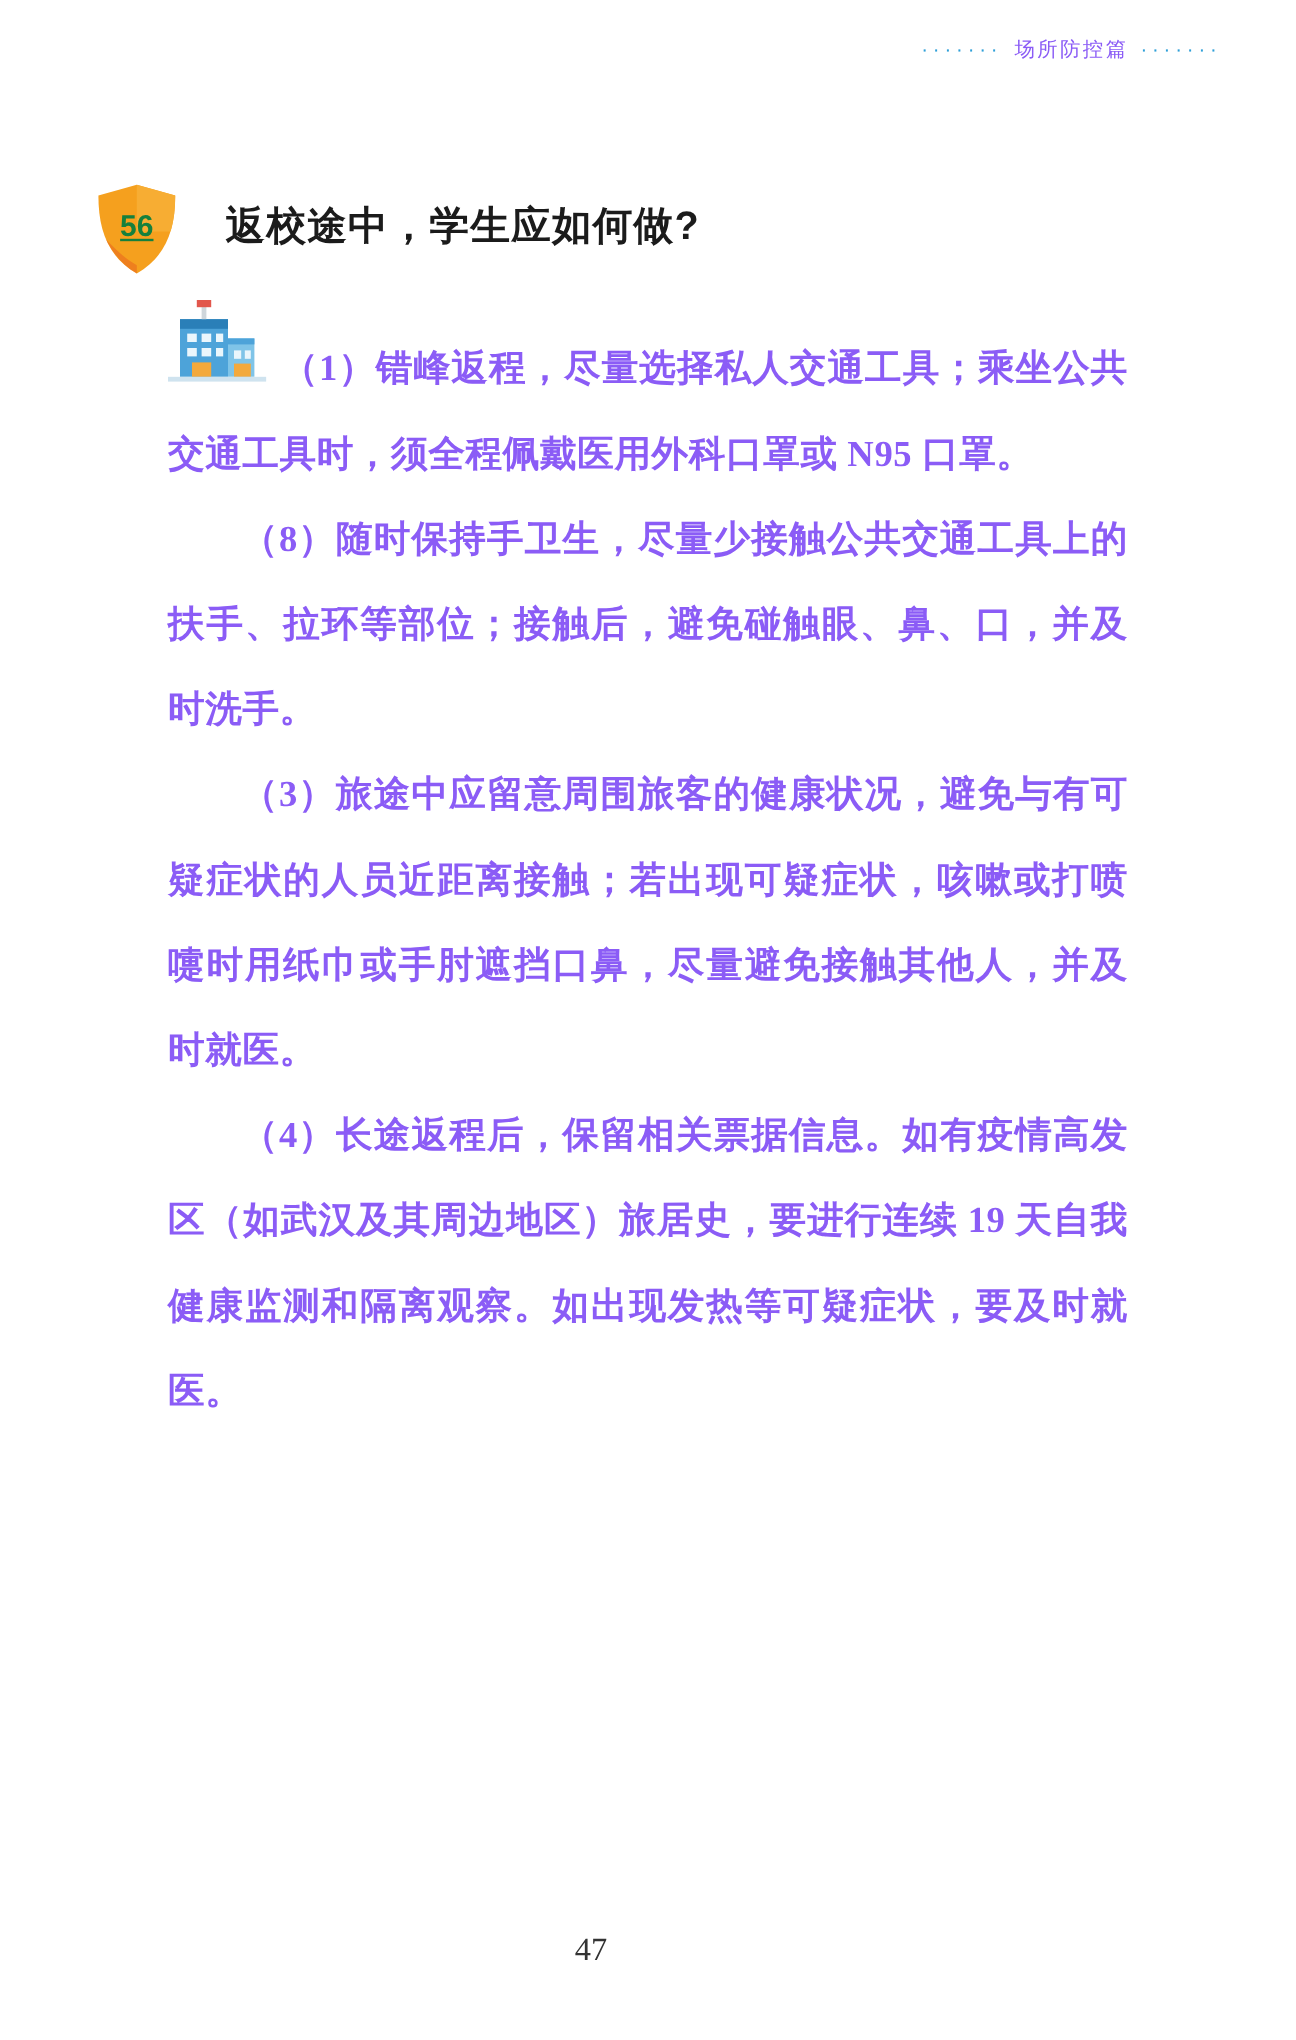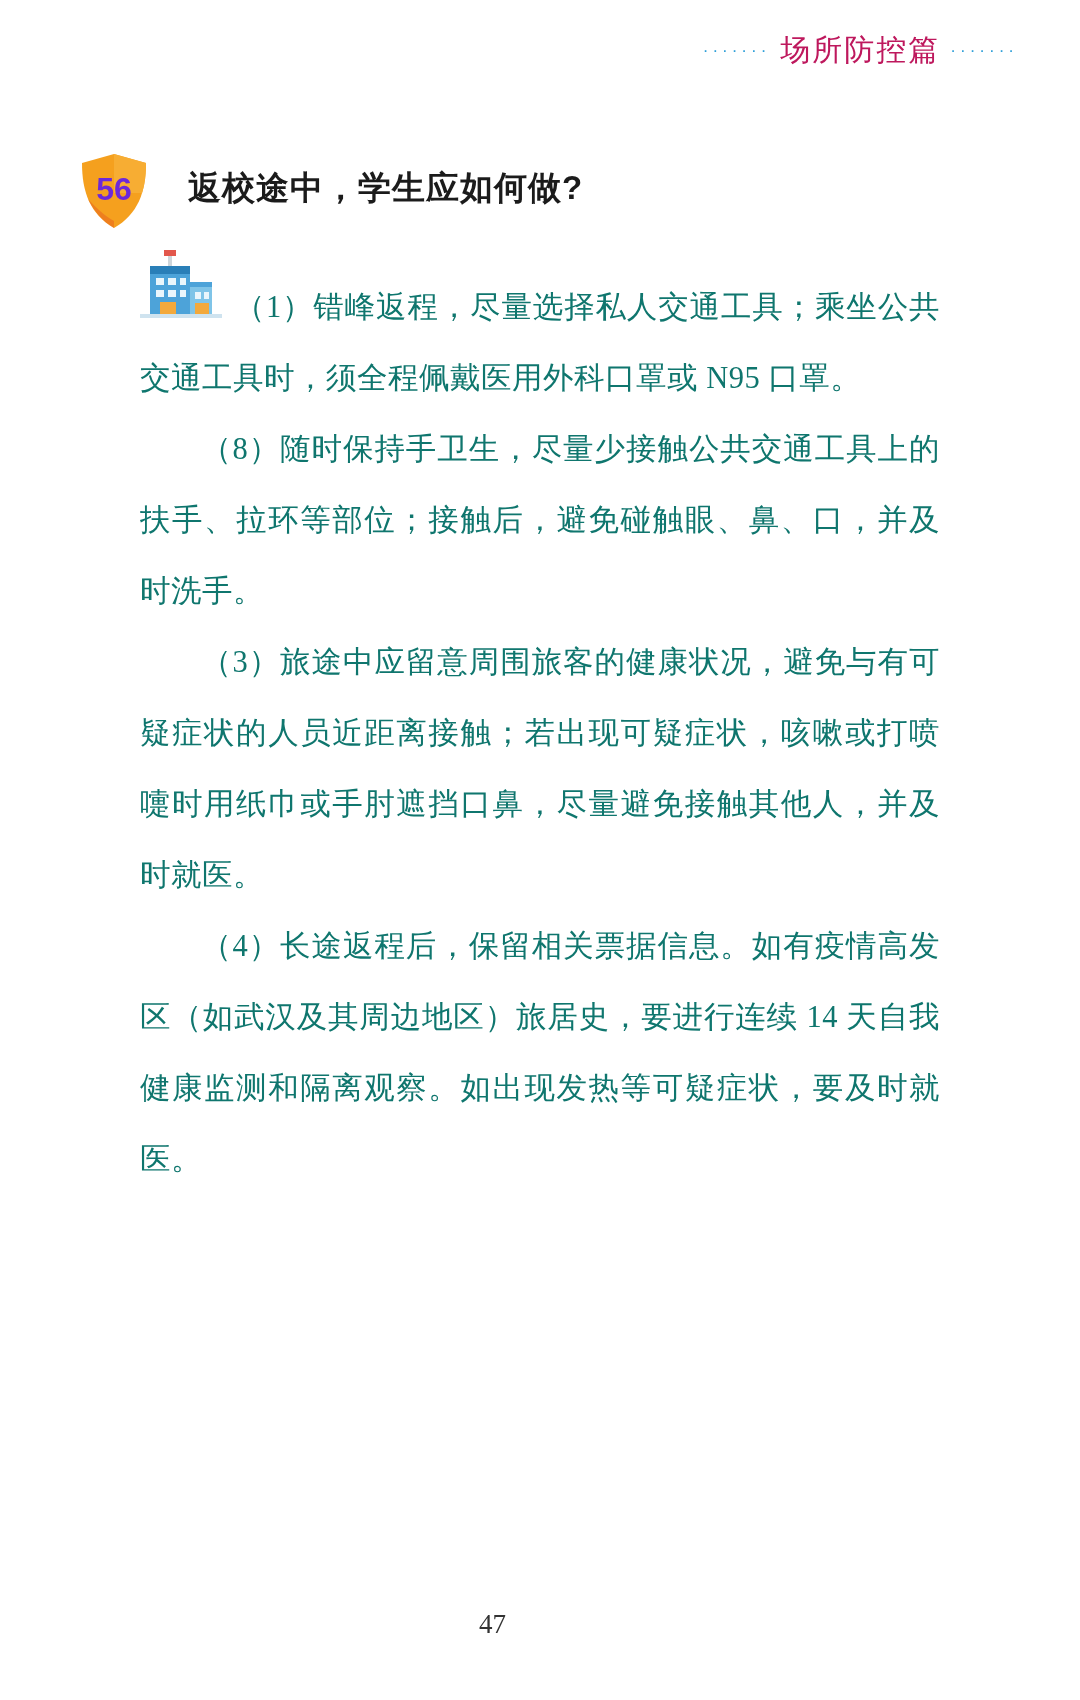--- a/index.html
+++ b/index.html
@@ -33,22 +33,22 @@
     gap: 10px;
   }
   .header .dots {
     letter-spacing: 4px;
     color: #2e9fd8;
     font-size: 17px;
     line-height: 1;
     font-family: "Liberation Sans", sans-serif;
   }
   .header .header-title {
-    color: #be185d;
-    font-size: 30px;
+    color: #8b5cf6;
+    font-size: 17px;
     letter-spacing: 2px;
     font-family: Liberation Sans, sans-serif;
     white-space: nowrap;
   }
 
   
   .qblock {
     position: absolute;
     top: 152px;
     left: 78px;
@@ -68,25 +68,26 @@
   }
   .badge .num {
     position: absolute;
     top: 0;
     left: 0;
     width: 72px;
     height: 74px;
     display: flex;
     align-items: center;
     justify-content: center;
-    color: #6d28d9;
-    font-size: 32px;
+    color: #15803d;
+    font-size: 25px;
     font-weight: bold;
     font-family: "Liberation Sans", sans-serif;
     letter-spacing: 0px;
+    text-decoration: underline;
   }
   .qtitle {
     margin-left: 38px;
     margin-top: 14px;
     font-size: 33px;
     font-weight: bold;
     color: #1b1b1b;
     font-family: "Liberation Sans", sans-serif;
     letter-spacing: 1px;
     white-space: nowrap;
@@ -96,21 +97,22 @@
   .body-text {
     position: absolute;
     top: 272px;
     left: 140px;
     width: 800px;
     font-size: 30.5px;
     line-height: 71px;
     letter-spacing: 0.5px;
     text-align: justify;
     text-justify: inter-ideograph;
-    color: #0f766e;
+    color: #8b5cf6;
+    font-weight: bold;
   }
   .body-text p {
     margin: 0;
     text-indent: 2em;
   }
   .body-text p.first {
     text-indent: 3.1em;
   }
 
   
@@ -176,18 +178,18 @@
       <rect x="28" y="4" width="4" height="14" fill="#cfd6db"></rect>
       <rect x="24" y="2" width="12" height="6" fill="#e2574c"></rect>
       <rect x="0" y="66" width="82" height="4" fill="#cfe3ef"></rect>
     </svg>
   </div>
 
   <div class="body-text">
     <p class="first">（1）错峰返程，尽量选择私人交通工具；乘坐公共交通工具时，须全程佩戴医用外科口罩或 N95 口罩。</p>
     <p>（8）随时保持手卫生，尽量少接触公共交通工具上的扶手、拉环等部位；接触后，避免碰触眼、鼻、口，并及时洗手。</p>
     <p>（3）旅途中应留意周围旅客的健康状况，避免与有可疑症状的人员近距离接触；若出现可疑症状，咳嗽或打喷嚏时用纸巾或手肘遮挡口鼻，尽量避免接触其他人，并及时就医。</p>
-    <p>（4）长途返程后，保留相关票据信息。如有疫情高发区（如武汉及其周边地区）旅居史，要进行连续 14 天自我健康监测和隔离观察。如出现发热等可疑症状，要及时就医。</p>
+    <p>（4）长途返程后，保留相关票据信息。如有疫情高发区（如武汉及其周边地区）旅居史，要进行连续 19 天自我健康监测和隔离观察。如出现发热等可疑症状，要及时就医。</p>
   </div>
 
   <div class="page-number">47</div>
 
 </div>
 
 </body></html>

